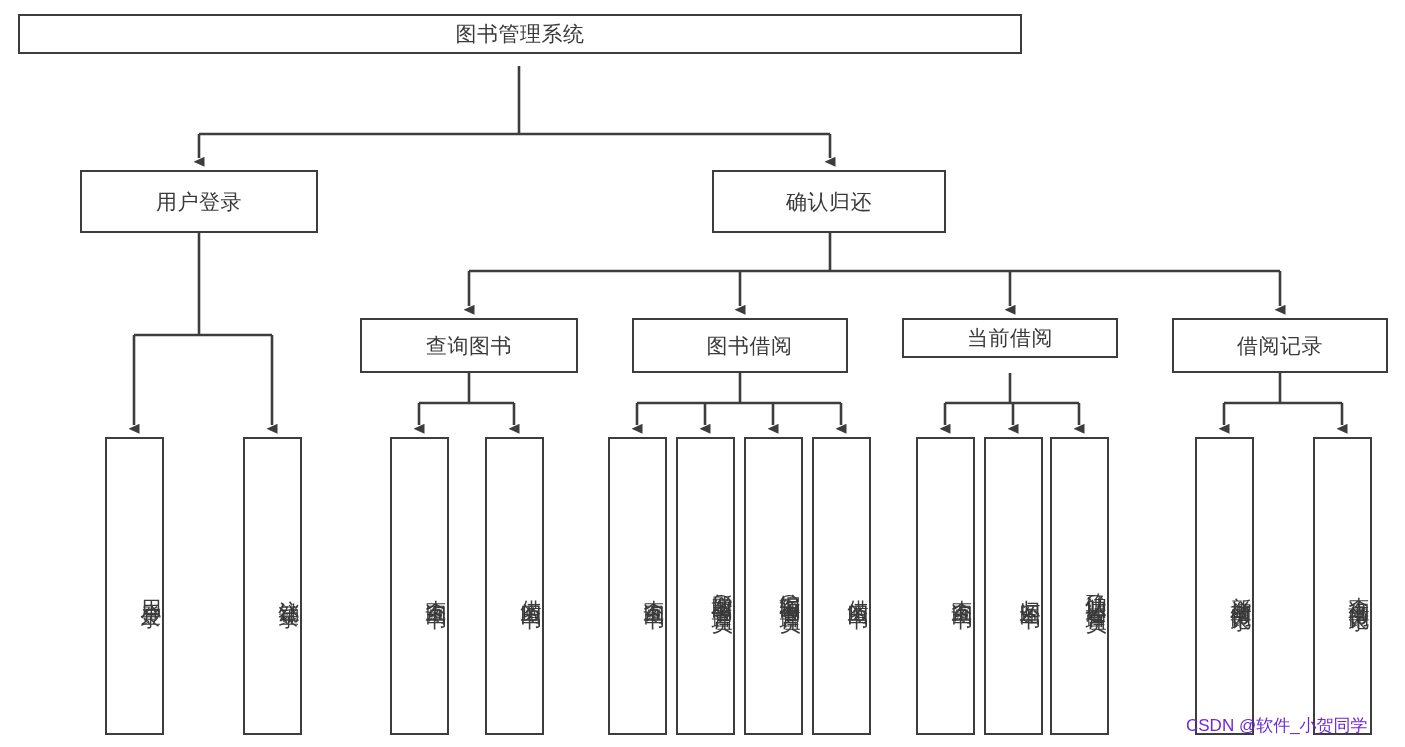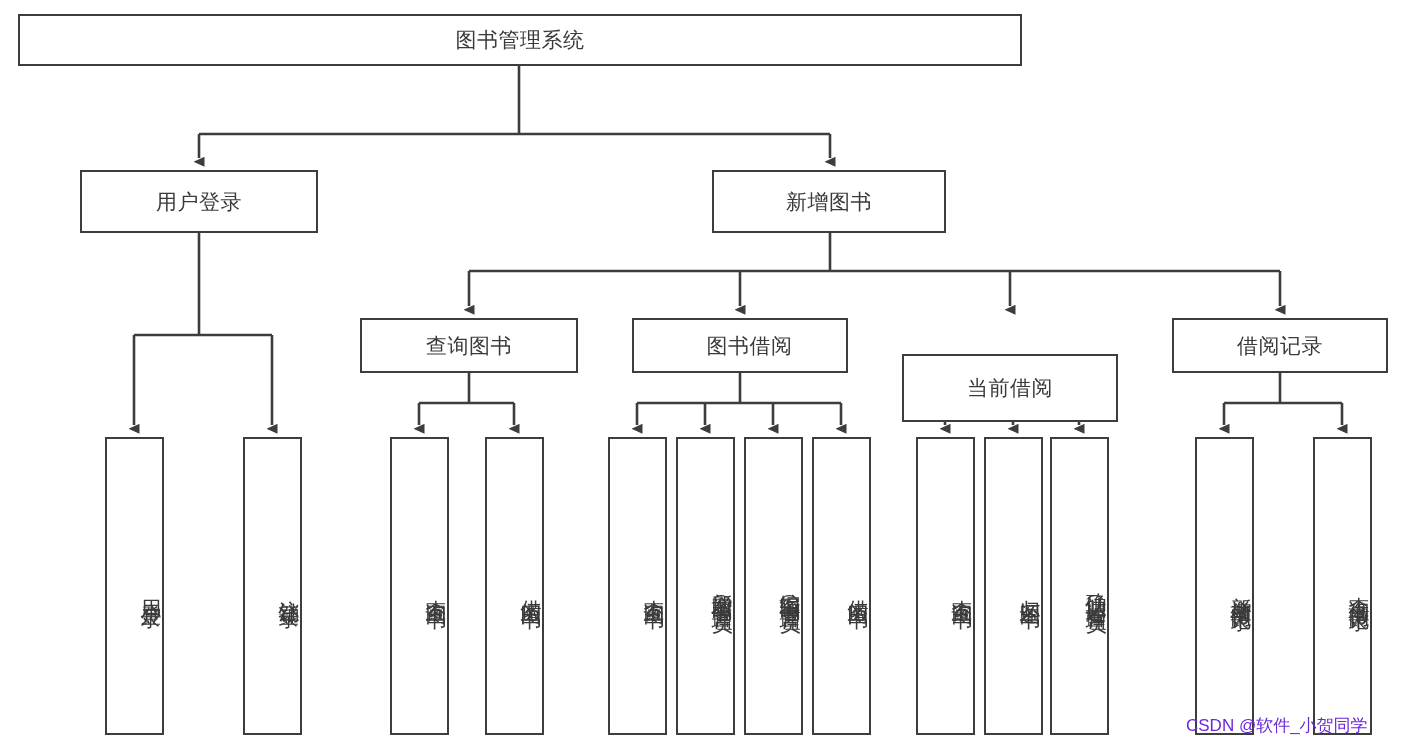--- a/index.html
+++ b/index.html
@@ -113,38 +113,38 @@
       <path d="M1013,403 L1013,425" marker-end="url(#arrow)"></path>
       <path d="M1079,403 L1079,425" marker-end="url(#arrow)"></path>
 
       <path d="M1280,373 L1280,403"></path>
       <path d="M1224,403 L1342,403"></path>
       <path d="M1224,403 L1224,425" marker-end="url(#arrow)"></path>
       <path d="M1342,403 L1342,425" marker-end="url(#arrow)"></path>
     </g>
   </svg>
 
-  <div class="node h node-root" style="left:18px; top:14px; width:1004px; height:52px;">
+  <div class="node h node-root" style="left:18px; top:14px; width:1004px; height:40px;">
     <span>图书管理系统</span>
   </div>
 
   <div class="node h" style="left:80px; top:170px; width:238px; height:63px;">
     <span>用户登录</span>
   </div>
   <div class="node h" style="left:712px; top:170px; width:234px; height:63px;">
-    <span>新增图书</span>
+    <span>确认归还</span>
   </div>
 
   <div class="node h" style="left:360px; top:318px; width:218px; height:55px;">
     <span>查询图书</span>
   </div>
   <div class="node h" style="left:632px; top:318px; width:216px; height:55px;padding-left:19px;">
     <span>图书借阅</span>
   </div>
-  <div class="node h" style="left:902px; top:318px; width:216px; height:68px;margin-top:36px;">
+  <div class="node h" style="left:902px; top:318px; width:216px; height:40px;">
     <span>当前借阅</span>
   </div>
   <div class="node h" style="left:1172px; top:318px; width:216px; height:55px;">
     <span>借阅记录</span>
   </div>
 
   <div class="node v" style="left:105px; top:437px; width:59px; height:298px;">
     <span class="vtext">用户登录</span>
   </div>
   <div class="node v" style="left:243px; top:437px; width:59px; height:298px;">

